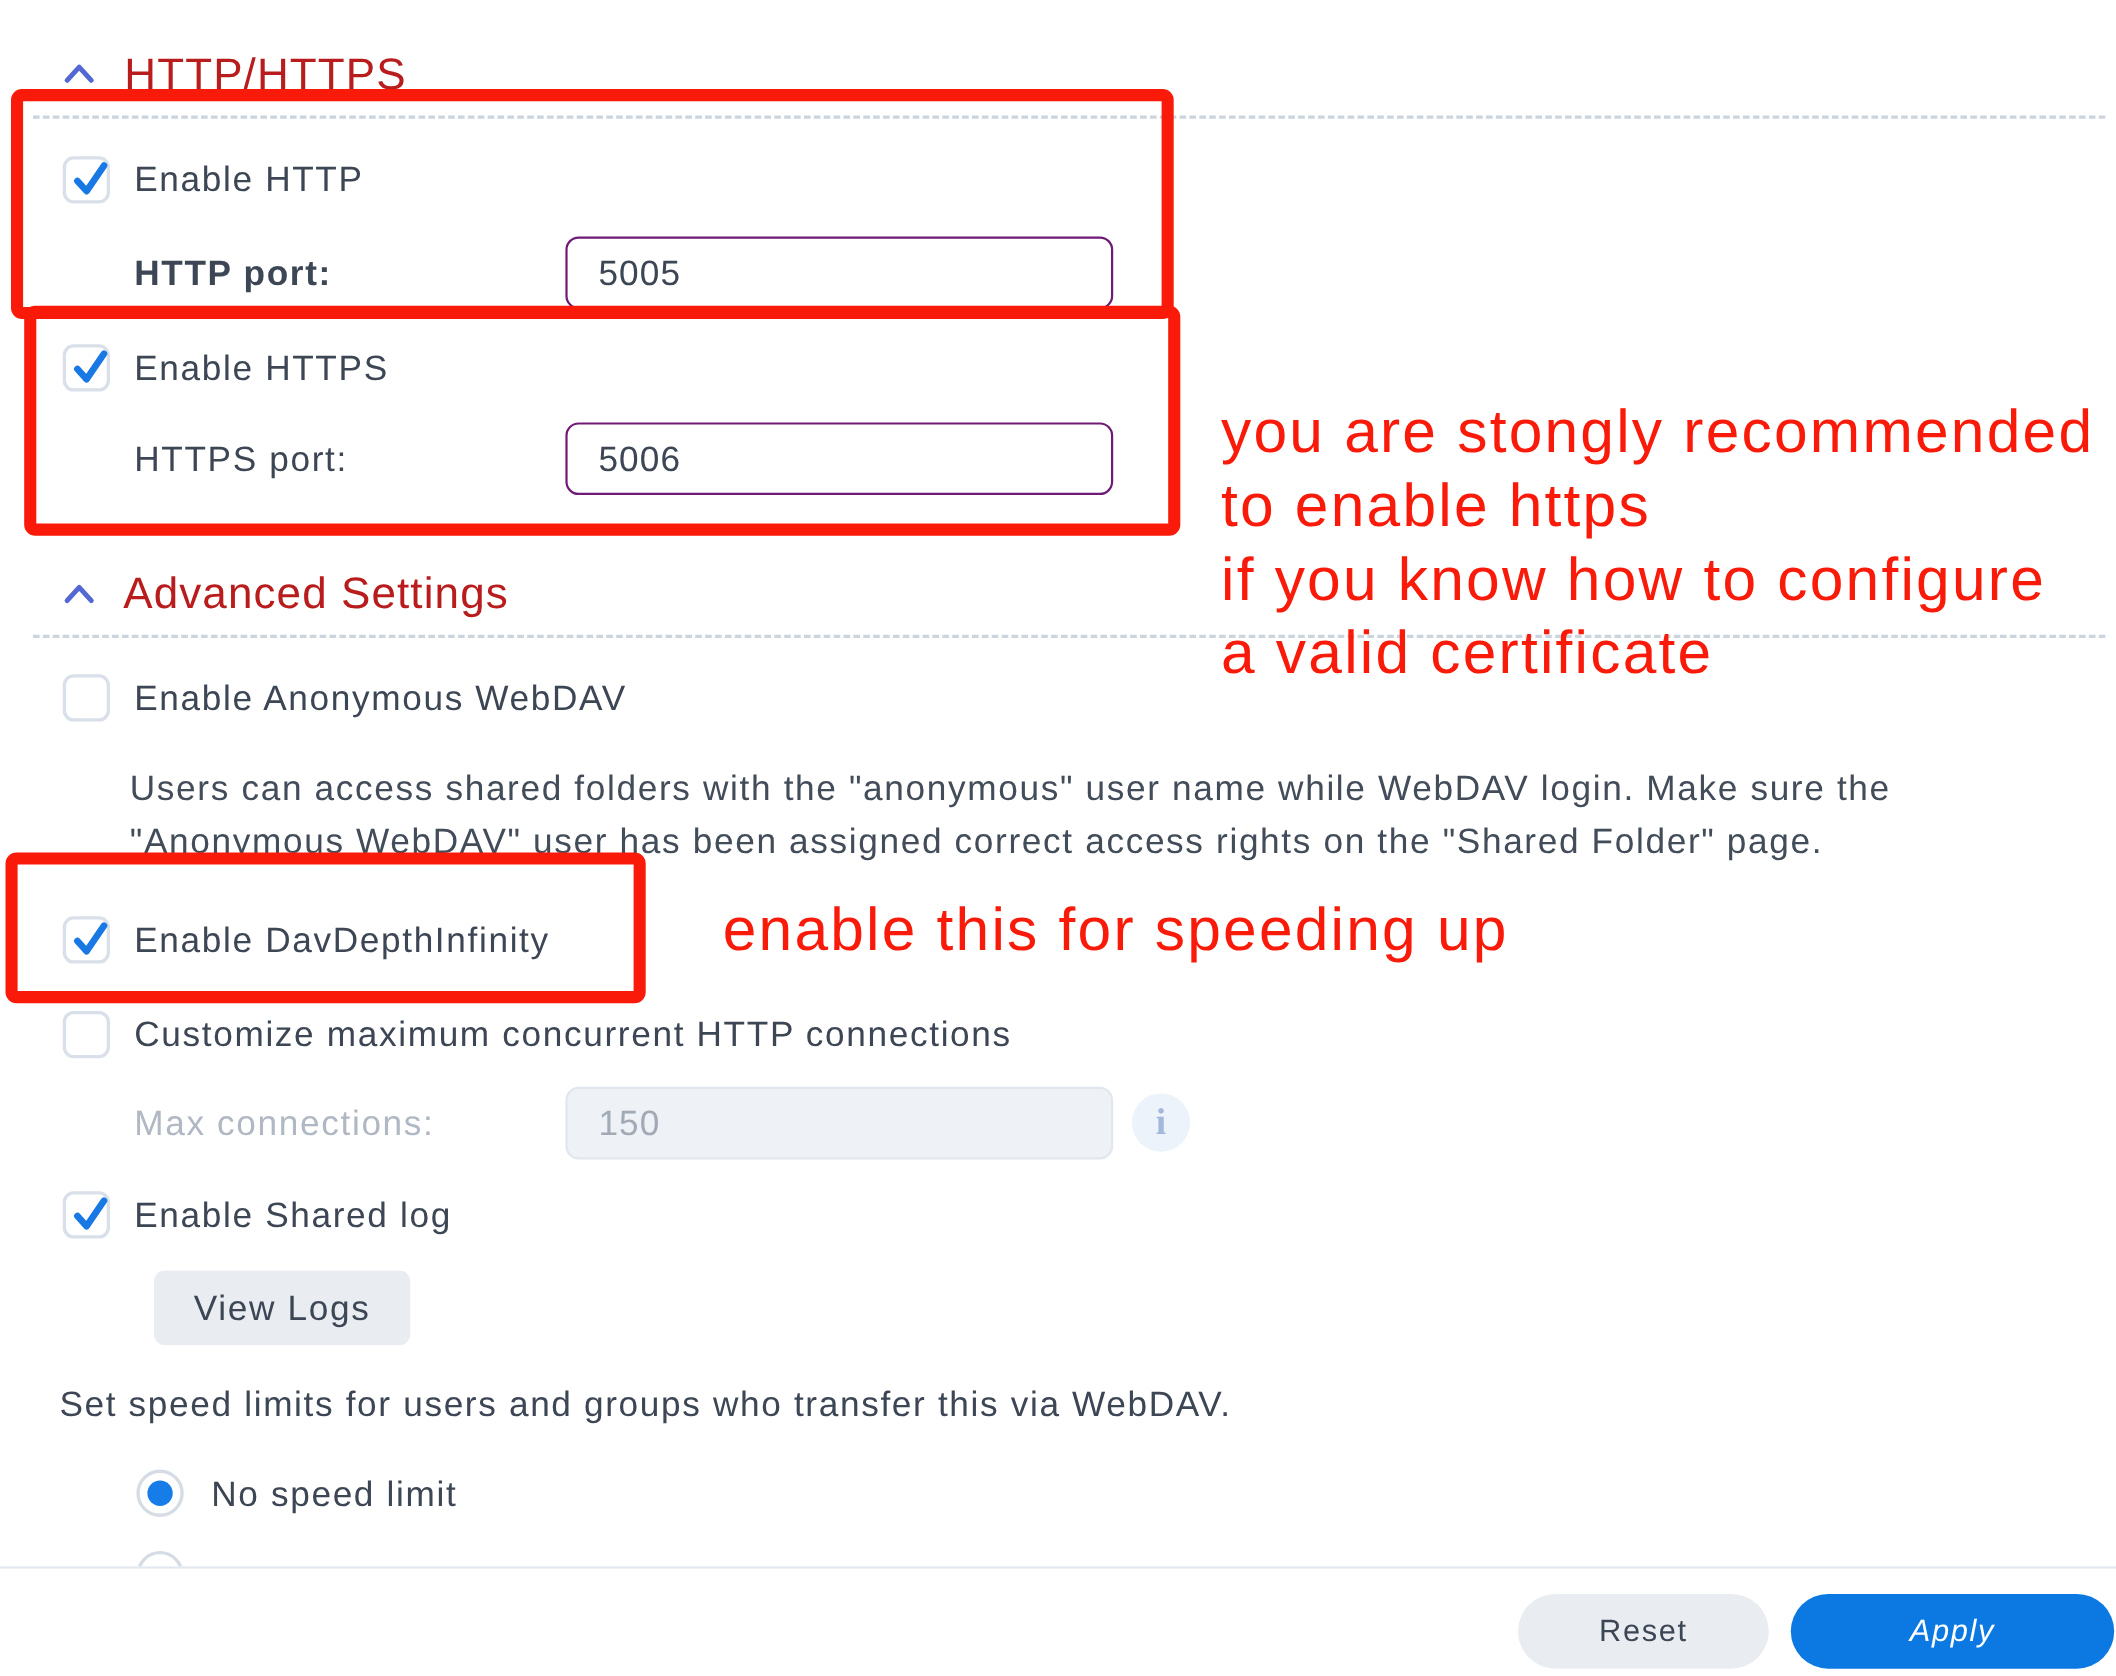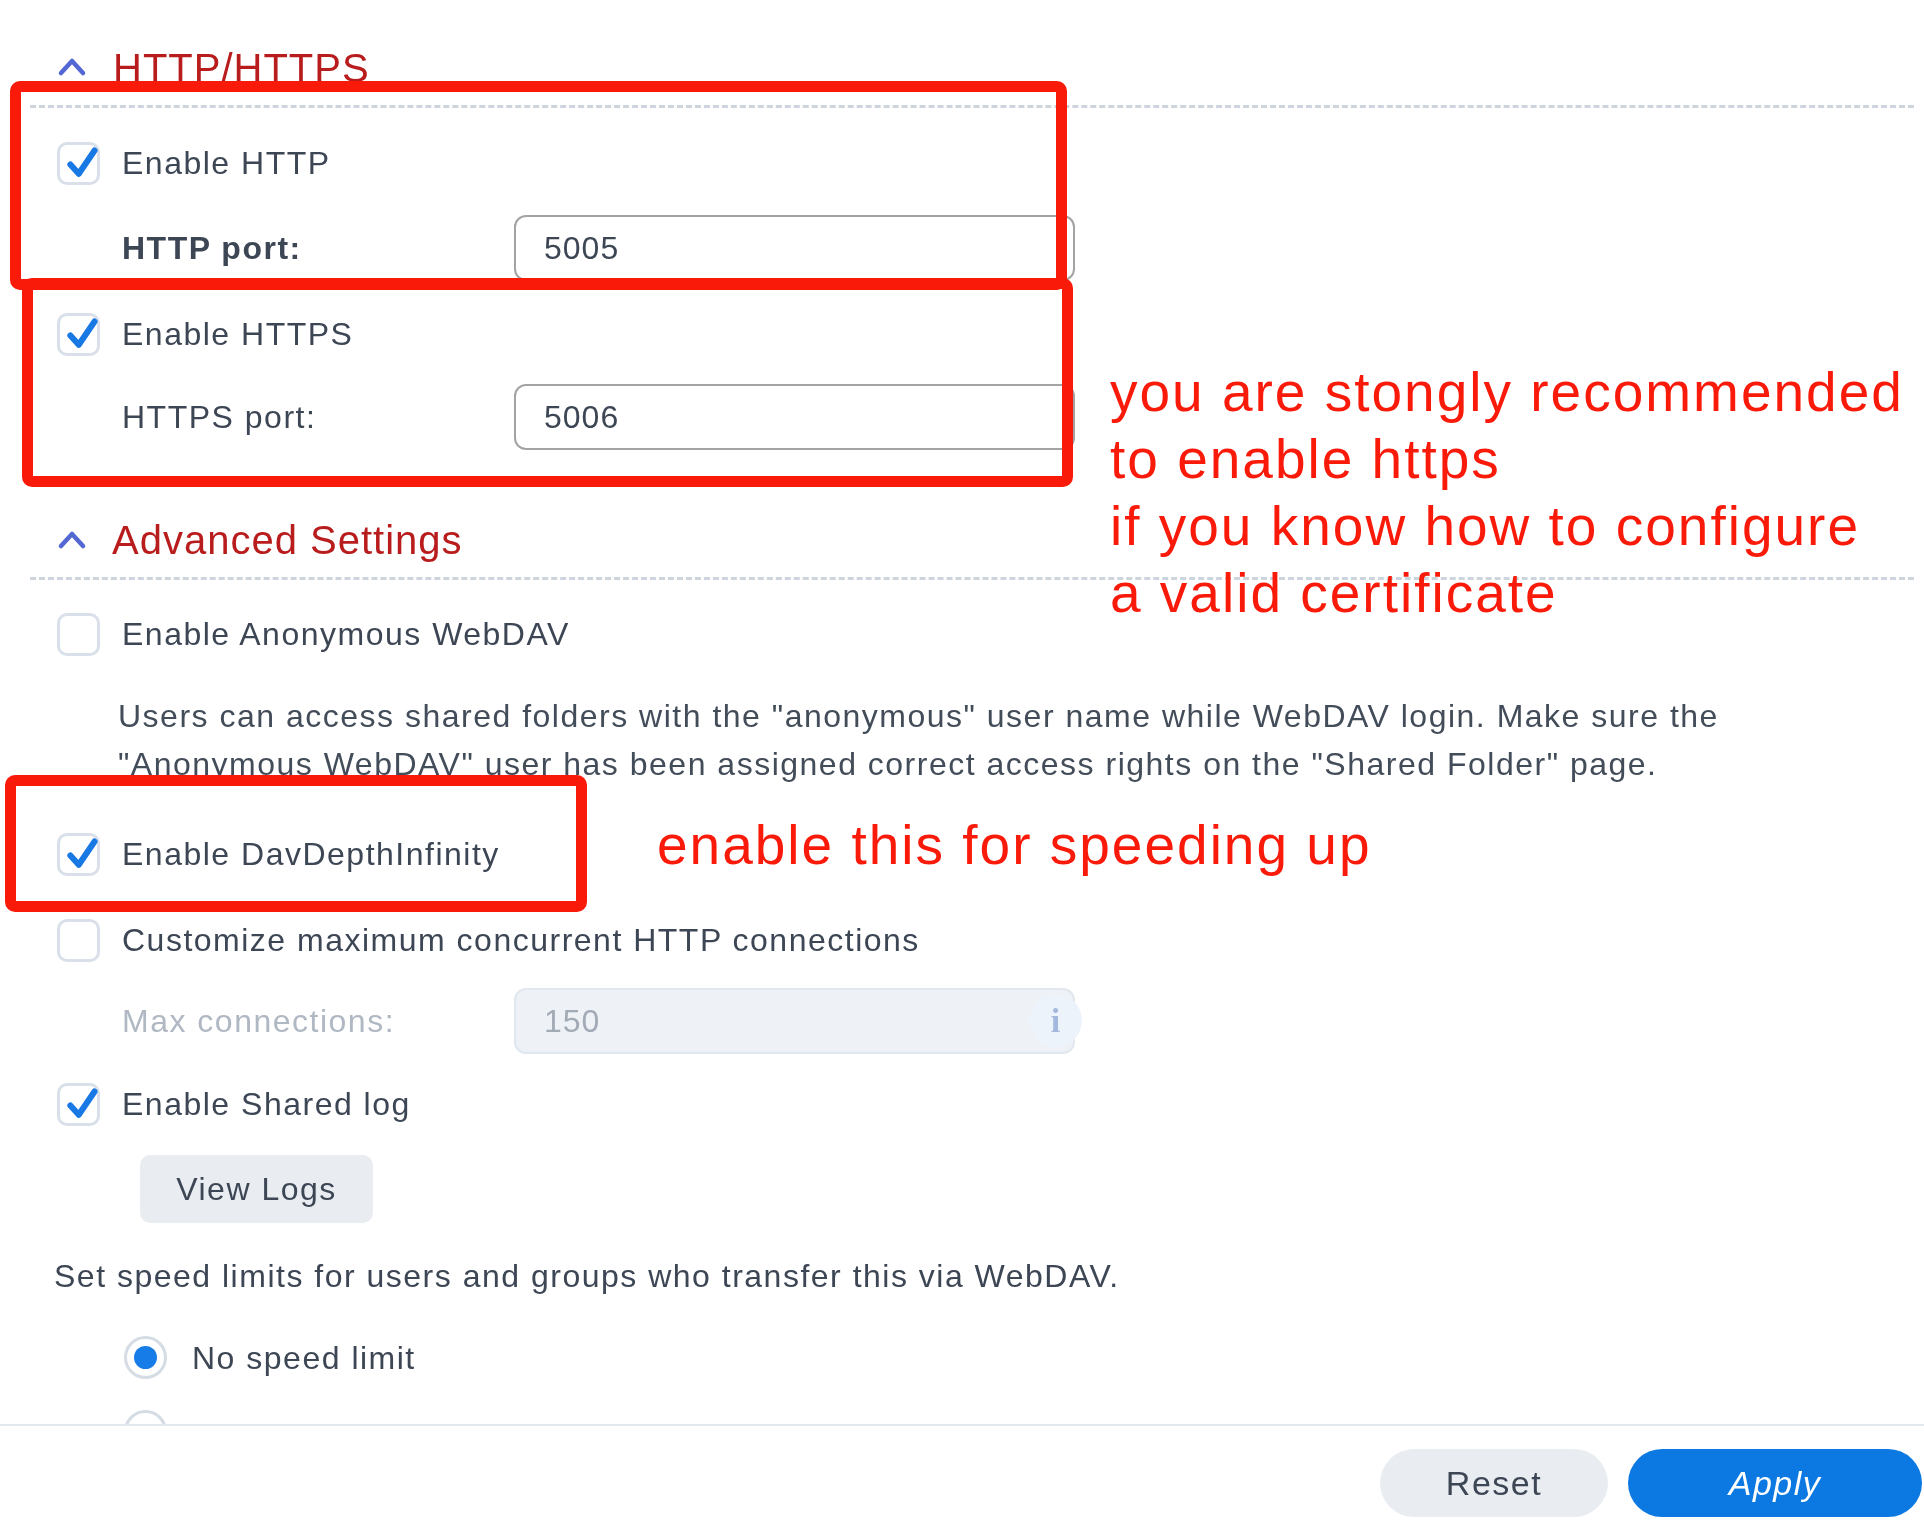--- a/index.html
+++ b/index.html
@@ -13,42 +13,42 @@
   .help{font-size:32px;color:#434c59;white-space:nowrap;line-height:44px;letter-spacing:1.5px;}
   .header{font-size:40px;color:#b91c1c;white-space:nowrap;line-height:48px;letter-spacing:1px;cursor:pointer;}
   .dashed{border-top:3px dashed #ccd5de;height:0;}
   .checkbox{
     width:43px;height:43px;background:#fff;border:3px solid #d9e0e9;border-radius:10px;
     box-sizing:border-box;cursor:pointer;
   }
   .checkbox svg{position:absolute;left:2px;top:-1px;width:40px;height:40px;overflow:visible;}
   .checkbox svg path{stroke:#1878e4;stroke-width:6.5;fill:none;stroke-linecap:round;stroke-linejoin:round;}
   .field{
-    box-sizing:border-box;width:561px;height:66px;border:2px solid #a3a3a3;border-radius:12px;
+    box-sizing:border-box;width:498px;height:66px;border:2px solid #701a75;border-radius:12px;
     background:#fff;font-size:32px;color:#3d4654;padding:0 20px 0 28px;letter-spacing:1px;
     font-family:"Liberation Sans","DejaVu Sans",sans-serif;outline:none;
   }
   .field.disabled{background:#eef1f6;border-color:#e1e7ee;color:#a2aab6;}
   .redbox{border:11px solid #f91a0a;border-radius:10px;box-sizing:border-box;z-index:20;pointer-events:none;}
   .rednote{color:#f91a0a;font-size:55px;line-height:67px;white-space:nowrap;letter-spacing:2px;z-index:21;}
   .info-circle{width:53px;height:53px;border-radius:50%;background:#edf3fb;display:flex;align-items:center;justify-content:center;cursor:pointer;}
   .info-i{font-family:"Liberation Serif","DejaVu Serif",serif;font-weight:bold;font-size:34px;color:#a3b8dc;line-height:1;}
   .radio-outer{
     width:43px;height:43px;border-radius:50%;border:3px solid #d5dce4;box-sizing:border-box;background:#fff;
     display:flex;align-items:center;justify-content:center;cursor:pointer;
   }
   .radio-dot{width:23px;height:23px;border-radius:50%;background:#157ce8;}
   .btn{
     display:flex;align-items:center;justify-content:center;font-size:32px;color:#3d4654;
     background:#e9edf2;border:none;border-radius:10px;cursor:pointer;letter-spacing:1.5px;
     font-family:"Liberation Sans","DejaVu Sans",sans-serif;
     margin-left:20px;
   }
   .footer-bar{left:0;top:1424px;width:1924px;height:100px;background:#fff;border-top:2px solid #e3e8ee;z-index:15;}
-  .btn-pill{border-radius:34px;font-size:34px;position:absolute;}
+  .btn-pill{border-radius:34px;font-size:28px;position:absolute;}
   .btn-apply{background:#0b79e1;color:#fff;}
   .chev{overflow:visible;cursor:pointer;}
   .chev path{stroke:#5468d4;stroke-width:4.5;fill:none;stroke-linecap:round;stroke-linejoin:round;}
 </style>
 </head>
 <body>
 
 <svg class="abs chev" style="left:56px;top:55px;width:32px;height:24px;" viewBox="0 0 32 24">
     <path d="M5 18 L16 6 L27 18"></path>
   </svg>

